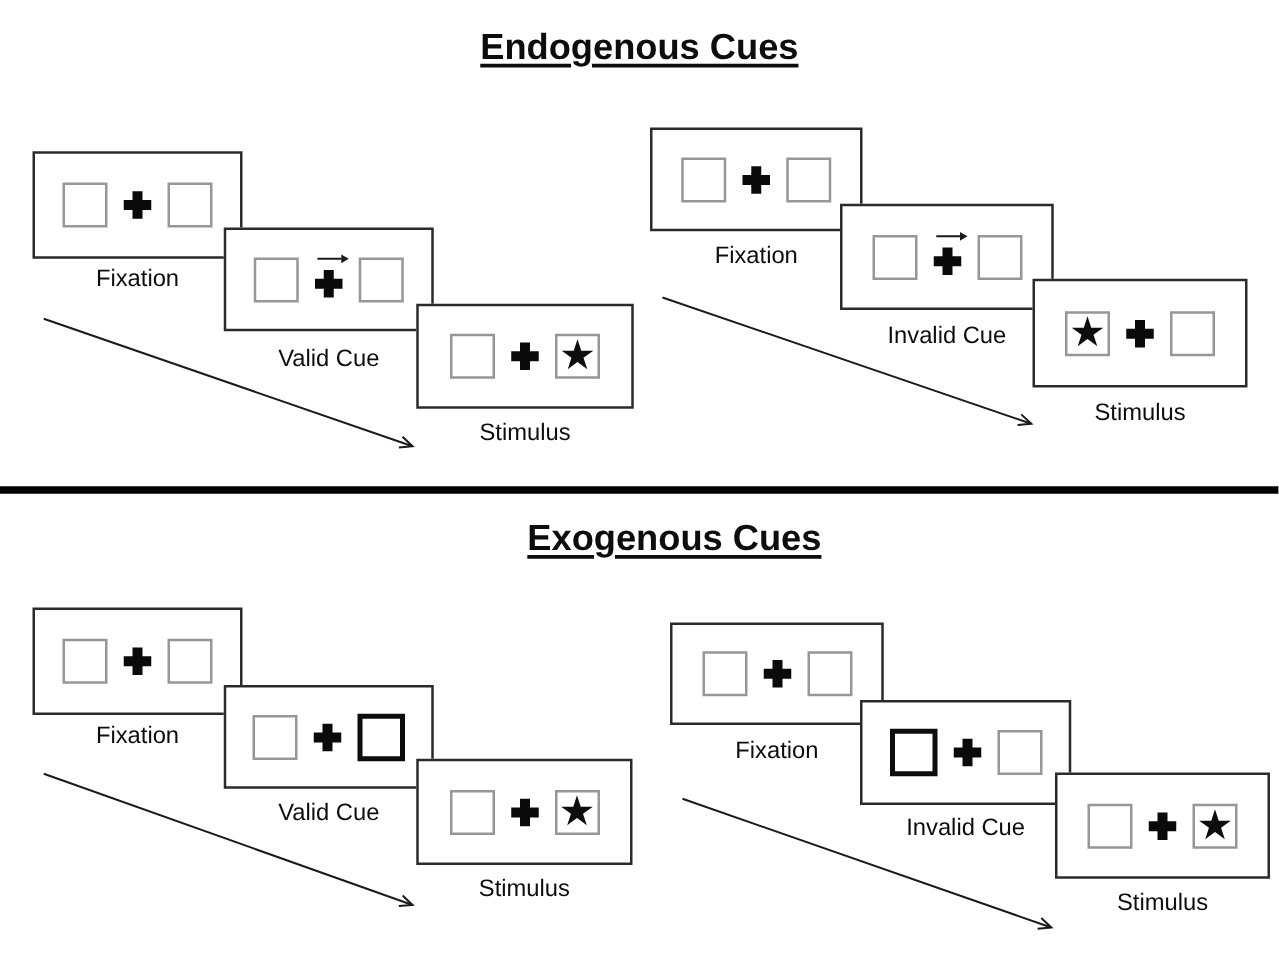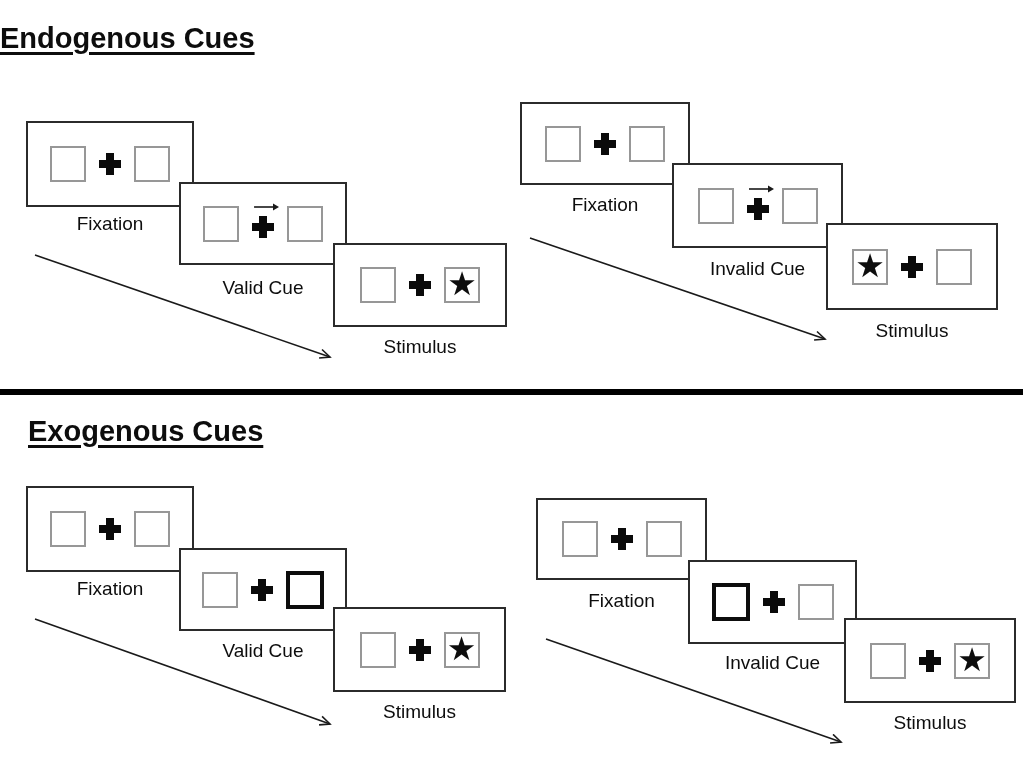--- a/index.html
+++ b/index.html
@@ -1,21 +1,21 @@
 <!DOCTYPE html>
 <html><head>
 <meta charset="utf-8">
 <style>
   html,body{margin:0;padding:0;background:#ffffff;}
   #stage{
     position:relative;width:1023px;height:767px;background:#ffffff;overflow:hidden;
     font-family:"Liberation Sans",sans-serif;color:#0d0d0d;
   }
   .section-title{
-    position:absolute;left:0;width:100%;text-align:left;
+    position:absolute;left:0;width:100%;text-align:center;
     font-size:29px;font-weight:bold;
   }
   .section-title span{text-decoration:underline;text-decoration-thickness:3px;text-underline-offset:4px;}
   #title-endo{top:22px;}
   #title-exo{top:415px;padding-left:28px;}
   .divider{position:absolute;left:0;top:389px;width:1023px;height:6px;background:#000;}
   .panel{
     position:absolute;background:#fff;border:2px solid #2b2b2b;box-sizing:border-box;
     display:flex;align-items:center;justify-content:center;gap:13px;
   }

